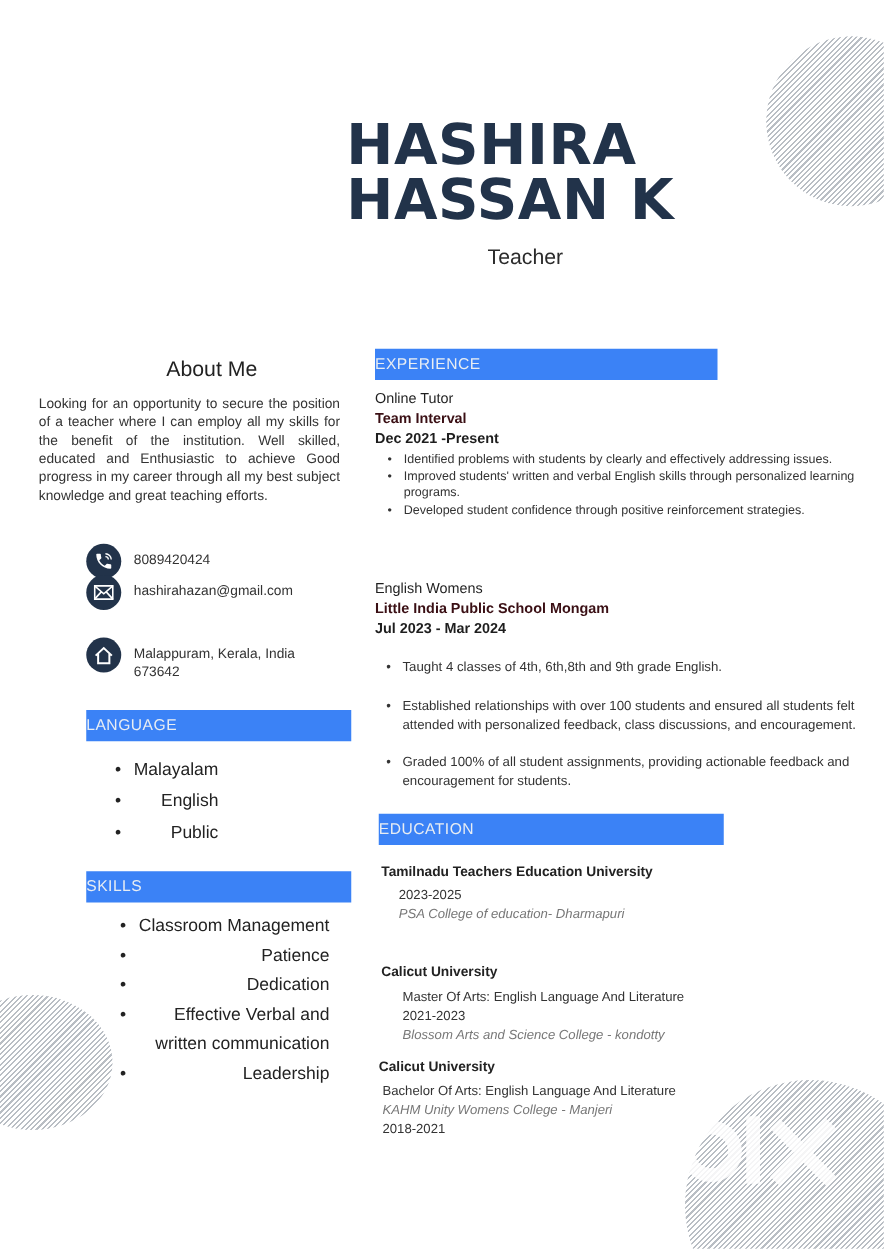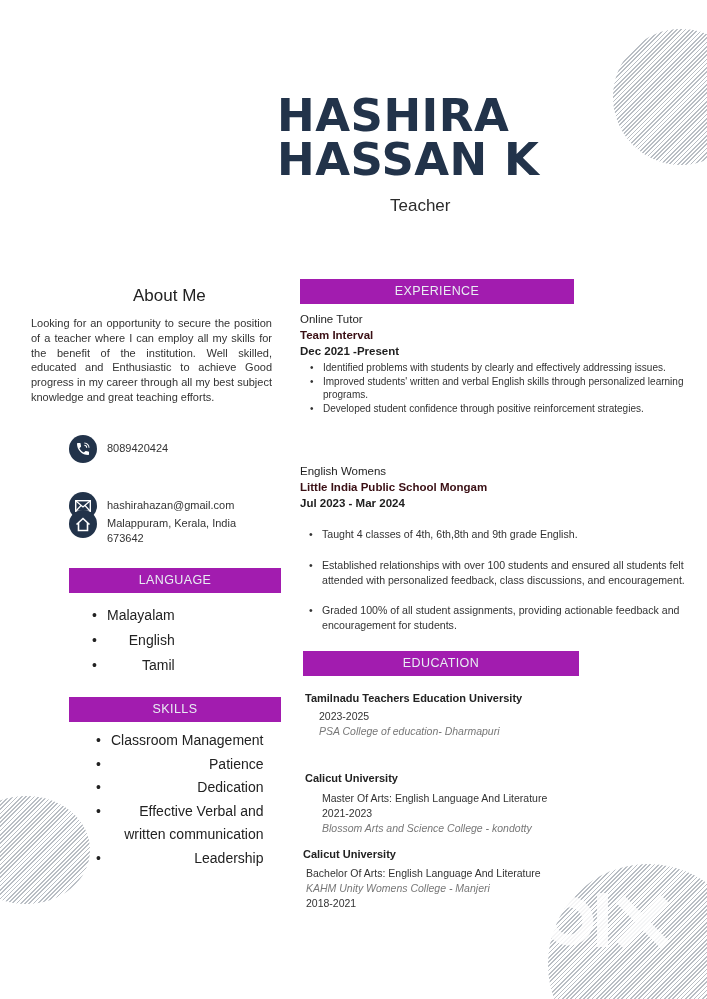--- a/index.html
+++ b/index.html
@@ -35,22 +35,22 @@
   }
 
   .contact { position: absolute; left: 69px; display: flex; align-items: flex-start; }
   .contact .ic {
     width: 28px; height: 28px; border-radius: 50%; background: #22334a;
     display: flex; align-items: center; justify-content: center; flex-shrink: 0;
   }
   .contact .txt { margin-left: 10px; font-size: 11px; line-height: 15px; color: #333; padding-top: 6px; width: 160px; }
 
   .bar {
-    position: absolute; background: #a21caf; color: #e8edf3;
-    font-size: 12.5px; text-align: center; letter-spacing: 0.4px;
+    position: absolute; background: #3b82f6; color: #e8edf3;
+    font-size: 12.5px; letter-spacing: 0.4px;
   }
   #bar-exp { left: 300px; top: 279px; width: 274px; height: 25px; line-height: 25px; }
   #bar-lang { left: 69px; top: 568px; width: 212px; height: 25px; line-height: 25px; }
   #bar-skills { left: 69px; top: 697px; width: 212px; height: 25px; line-height: 25px; }
   #bar-edu { left: 303px; top: 651px; width: 276px; height: 25px; line-height: 25px; }
 
   ul.side { position: absolute; left: 92px; list-style: none; text-align: right; }
   ul.side li { position: relative; padding-left: 15px; font-size: 14px; color: #222; }
   ul.side li::before { content: "•"; position: absolute; left: 0; top: 0; font-size: 14px; }
   #lang-list { top: 603px; }
@@ -108,21 +108,21 @@
 <div class="contact" style="top:435px;">
   <div class="ic">
     <svg width="16" height="16" viewBox="0 0 24 24">
         <path d="M6.6 10.8c1.4 2.8 3.8 5.1 6.6 6.6l2.2-2.2c.3-.3.7-.4 1-.2 1.1.4 2.3.6 3.6.6.6 0 1 .4 1 1V20c0 .6-.4 1-1 1C10.6 21 3 13.4 3 4c0-.6.4-1 1-1h3.5c.6 0 1 .4 1 1 0 1.3.2 2.5.6 3.6.1.3 0 .7-.2 1L6.6 10.8z" fill="#fff"></path>
         <path d="M14 3a7 7 0 0 1 7 7M14 6.5a3.5 3.5 0 0 1 3.5 3.5" stroke="#fff" stroke-width="1.6" fill="none"></path>
       </svg>
   </div>
   <div class="txt">8089420424</div>
 </div>
 
-<div class="contact" style="top:492px;">
+<div class="contact" style="top:460px;">
   <div class="ic">
     <svg width="16" height="12" viewBox="0 0 16 12">
         <rect x="0.7" y="0.7" width="14.6" height="10.6" fill="none" stroke="#fff" stroke-width="1.4"></rect>
         <path d="M0.7 0.7 L8 7 L15.3 0.7 M0.7 11.3 L6 5.5 M15.3 11.3 L10 5.5" stroke="#fff" stroke-width="1.3" fill="none"></path>
       </svg>
   </div>
   <div class="txt">hashirahazan@gmail.com</div>
 </div>
 
 <div class="contact" style="top:510px;">
@@ -134,21 +134,21 @@
   <div class="txt">
     <div>Malappuram, Kerala, India</div>
     <div>673642</div>
   </div>
 </div>
 
 <div class="bar" id="bar-lang">LANGUAGE</div>
 <ul class="side" id="lang-list">
   <li>Malayalam</li>
   <li>English</li>
-  <li>Tamil</li>
+  <li>Public</li>
 </ul>
 
 <div class="bar" id="bar-skills">SKILLS</div>
 <ul class="side" id="skills-list">
   <li>Classroom Management</li>
   <li>Patience</li>
   <li>Dedication</li>
   <li>Effective Verbal and</li>
   <li class="cont">written communication</li>
   <li>Leadership</li>

